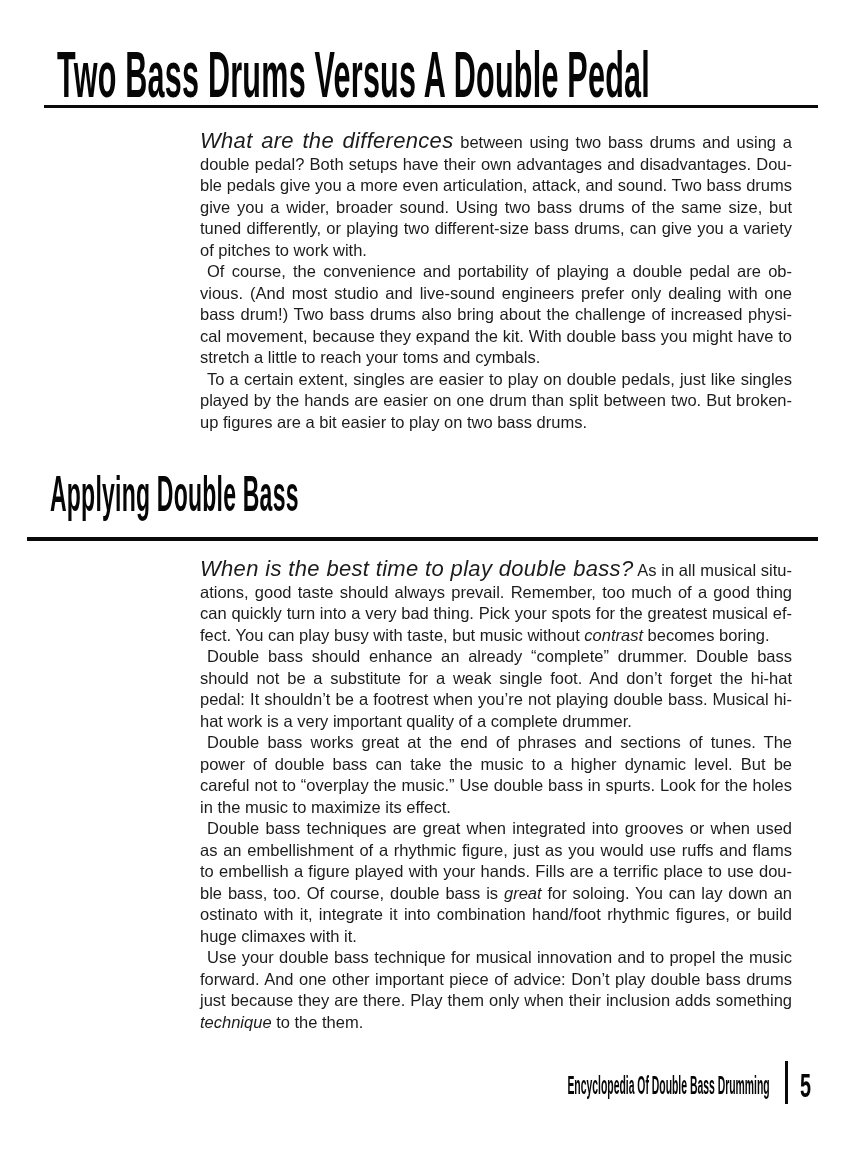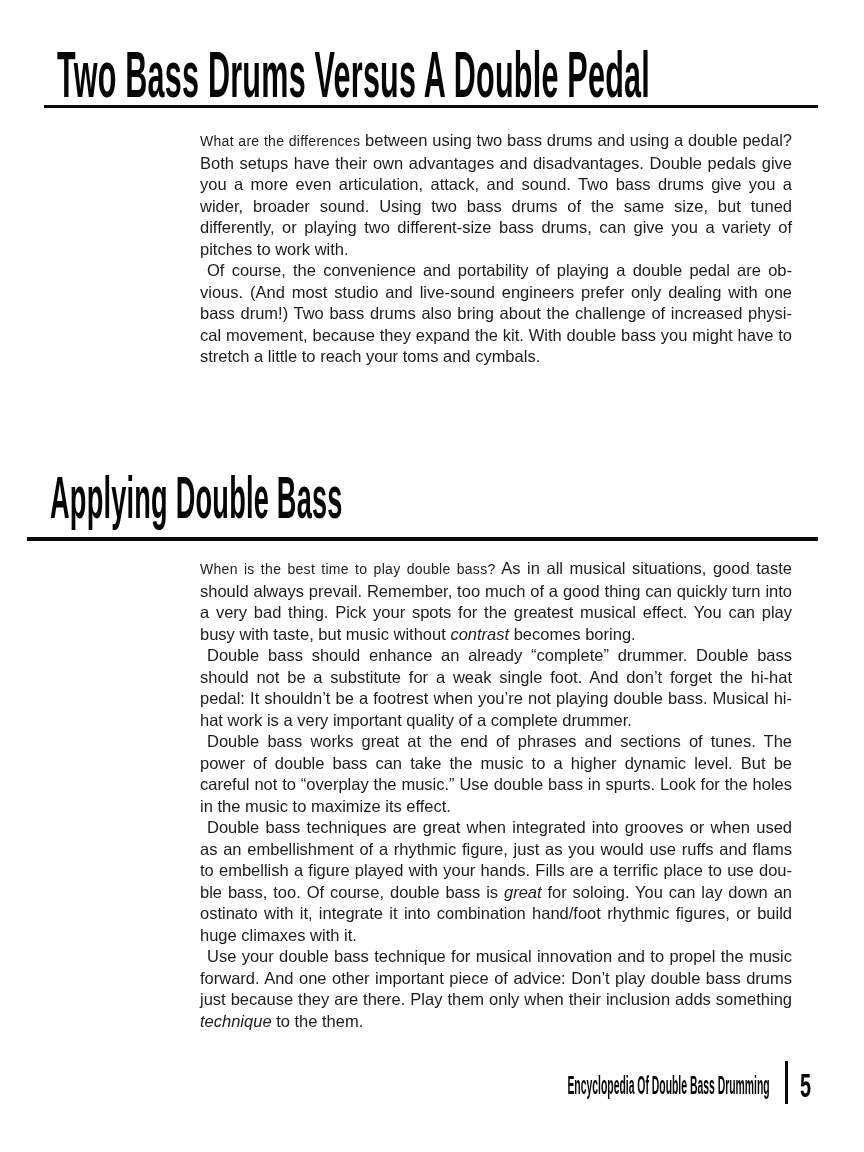--- a/index.html
+++ b/index.html
@@ -26,21 +26,21 @@
     font-weight: bold;
     line-height: 1;
     white-space: nowrap;
   }
   .heading .condensed {
     display: inline-block;
     transform-origin: 0 0;
   }
   .h1 { left: 57px; top: 42px; font-size: 65px; }
   .h1 .condensed { transform: scaleX(0.47); letter-spacing: 0.5px; }
-  .h2 { left: 50px; top: 469px; font-size: 59px; }
+  .h2 { left: 50px; top: 469px; font-size: 50px; }
   .h2 .condensed { transform: scaleX(0.46); letter-spacing: 0.5px; }
 
   .rule {
     position: absolute;
     background: #0a0a0a;
   }
   .rule-1 { left: 44px;  top: 105px; width: 774px; height: 3px; }
   .rule-2 { left: 27px;  top: 537px; width: 791px; height: 4px; }
 
   
@@ -51,21 +51,22 @@
     font-size: 16.5px;
     line-height: 21.5px;
     text-align: justify;
     color: #1c1c1c;
   }
   .body-col-1 { top: 130px; }
   .body-col-2 { top: 558px; }
   .para { margin: 0; padding: 0; }
   .para.indent { text-indent: 7px; }
   .lead {
-    font-size: 14px;
+    font-style: italic;
+    font-size: 22px;
     line-height: 21.5px;
     letter-spacing: 0.3px;
   }
   .i { font-style: italic; }
 
   
   .footer-title {
     position: absolute;
     right: 94px;
     top: 1072px;
@@ -105,20 +106,21 @@
 <div class="page">
 
   <section>
     <h1 class="heading h1">
       <span class="condensed">Two Bass Drums Versus A Double Pedal</span>
     </h1>
     <div class="rule rule-1"></div>
     <div class="body-col body-col-1">
         <p class="para"><span class="lead">What are the differences</span><span> between using two bass drums and using a double pedal? Both setups have their own advantages and disadvantages. Dou­ble pedals give you a more even articulation, attack, and sound. Two bass drums give you a wider, broader sound. Using two bass drums of the same size, but tuned differently, or playing two different-size bass drums, can give you a variety of pitches to work with.</span></p>
         <p class="para indent"><span>Of course, the convenience and portability of playing a double pedal are ob­vious. (And most studio and live-sound engineers prefer only dealing with one bass drum!) Two bass drums also bring about the challenge of increased physi­cal movement, because they expand the kit. With double bass you might have to stretch a little to reach your toms and cymbals.</span></p>
+        <p class="para indent"><span>To a certain extent, singles are easier to play on double pedals, just like singles played by the hands are easier on one drum than split between two. But broken-up figures are a bit easier to play on two bass drums.</span></p>
       </div>
   </section>
 
   <section>
     <h1 class="heading h2">
       <span class="condensed">Applying Double Bass</span>
     </h1>
     <div class="rule rule-2"></div>
     <div class="body-col body-col-2">
         <p class="para"><span class="lead">When is the best time to play double bass?</span><span> As in all musical situ­ations, good taste should always prevail. Remember, too much of a good thing can quickly turn into a very bad thing. Pick your spots for the greatest musical ef­fect. You can play busy with taste, but music without </span><span class="i">contrast</span><span> becomes boring.</span></p>

